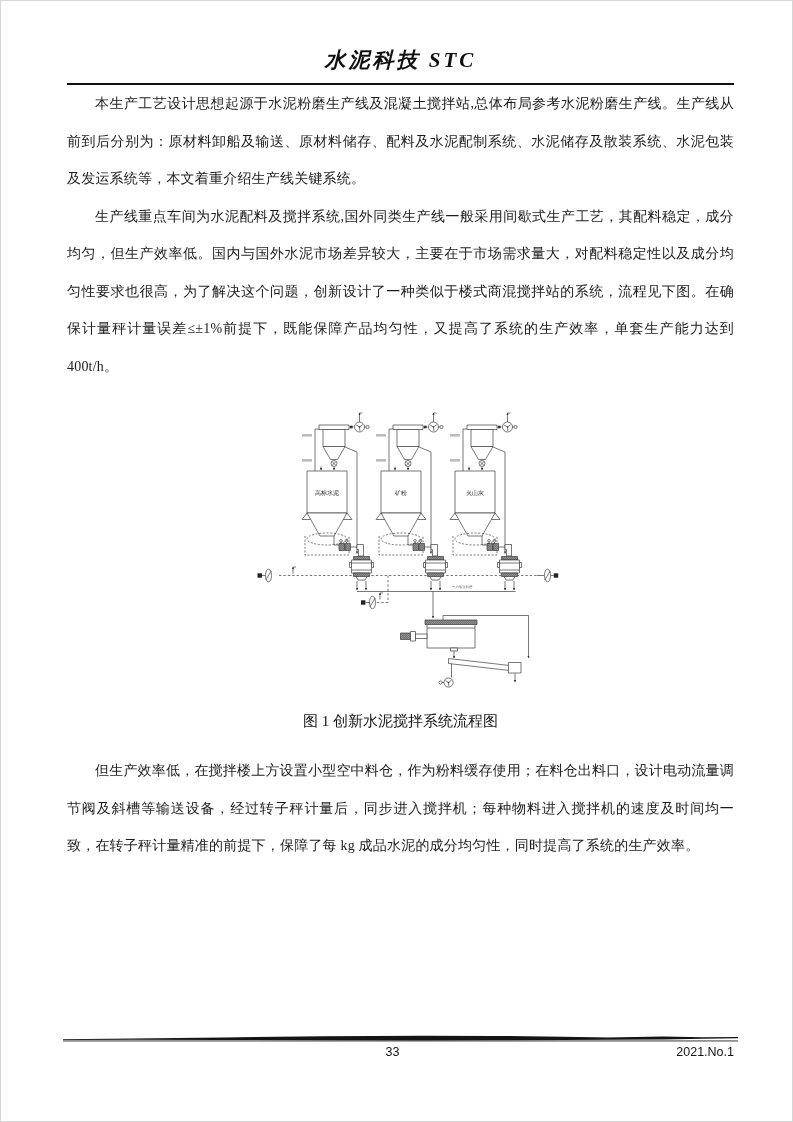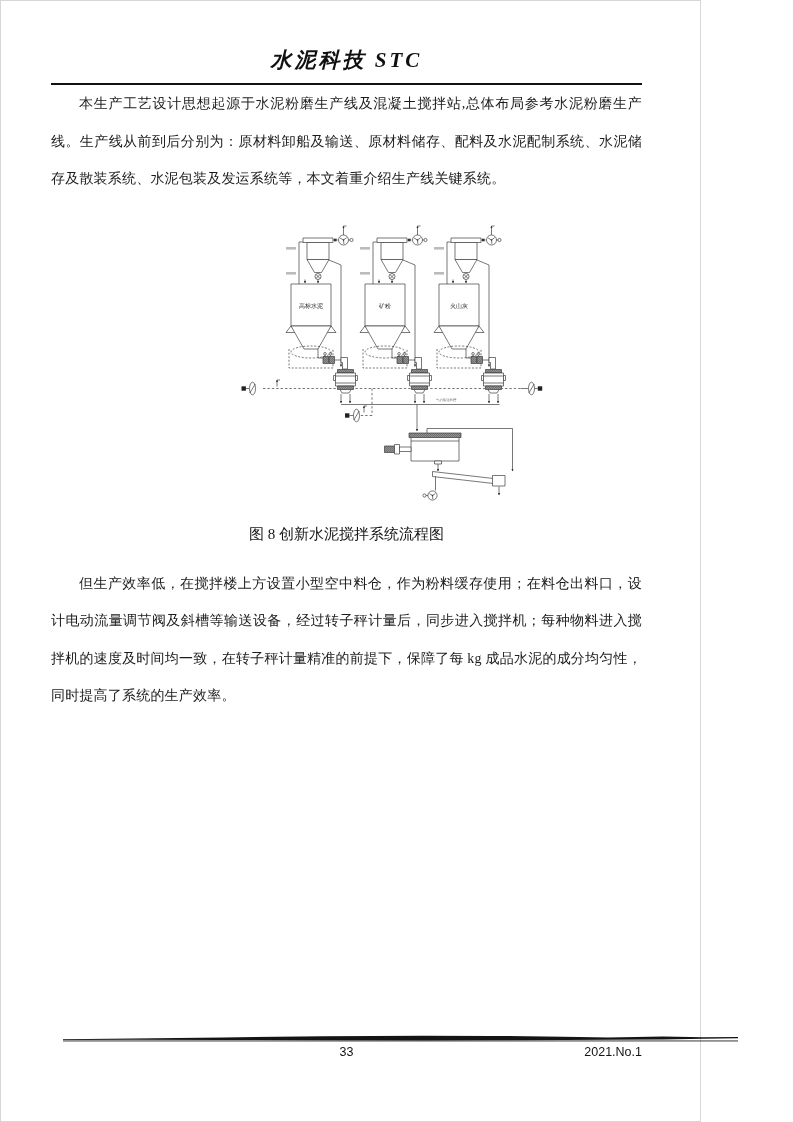--- a/index.html
+++ b/index.html
@@ -1,21 +1,21 @@
 <!DOCTYPE html>
 <html><head>
 <meta charset="utf-8">
 <style>
   * { margin:0; padding:0; box-sizing:border-box; }
   html,body { background:#ffffff; }
   body { width:793px; height:1122px; position:relative;
          font-family:"Liberation Serif","DejaVu Serif",serif; color:#1c1c1c; }
-  .page { position:absolute; inset:0; width:701px; height:1122px;
+  .page { position:absolute; inset:0; width:793px; height:1122px;
           border:1px solid #d6d6d6; background:#fff;
-          padding:46px 58px 0 50px; }
+          padding:46px 58px 0 66px; }
   .journal-title { text-align:center; font-size:21px; line-height:26px;
           font-style:italic; font-weight:700; letter-spacing:3px; color:#101010; }
   .header-rule { margin-top:10px; border-top:2.5px solid #101010; height:0; }
   h1.section-heading { margin:9px 0 4px 0; font-family:"Liberation Sans","DejaVu Sans",sans-serif;
           font-size:19px; line-height:28px; font-weight:700; color:#0d0d0d; letter-spacing:0.5px; }
   h1 .sec-num { display:inline-block; margin-right:16px; }
   p.body-par { font-size:14px; line-height:37.5px; text-align:justify;
           text-indent:2em; color:#1b1b1b; letter-spacing:0.2px; }
   figure { margin:2px 0 0 0; }
   .diagram-wrap { width:320px; height:322px; margin-left:178px; }
@@ -36,20 +36,21 @@
 
 <div class="page">
 
   <header>
     <div class="journal-title">水泥科技 STC</div>
     <div class="header-rule"></div>
   </header>
 
 
   <p class="body-par">本生产工艺设计思想起源于水泥粉磨生产线及混凝土搅拌站,总体布局参考水泥粉磨生产线。生产线从前到后分别为：原材料卸船及输送、原材料储存、配料及水泥配制系统、水泥储存及散装系统、水泥包装及发运系统等，本文着重介绍生产线关键系统。</p>
+  <p class="body-par">生产线重点车间为水泥配料及搅拌系统,国外同类生产线一般采用间歇式生产工艺，其配料稳定，成分均匀，但生产效率低。国内与国外水泥市场差异较大，主要在于市场需求量大，对配料稳定性以及成分均匀性要求也很高，为了解决这个问题，创新设计了一种类似于楼式商混搅拌站的系统，流程见下图。在确保计量秤计量误差≤±1%前提下，既能保障产品均匀性，又提高了系统的生产效率，单套生产能力达到 400t/h。</p>
 
   <figure>
     <div class="diagram-wrap">
       <svg class="flow" width="320" height="322" viewBox="0 0 320 322" fill="none" stroke="#3d3d3d" stroke-width="0.7">
         <defs>
           <marker id="ah" markerWidth="5" markerHeight="5" refX="3" refY="1.6" orient="auto">
             <path d="M0,0 L3.4,1.6 L0,3.2 Z" fill="#333" stroke="none"></path>
           </marker>
           <pattern id="hx" patternUnits="userSpaceOnUse" width="2" height="2">
             <rect width="2" height="2" fill="#fff"></rect>
@@ -159,21 +160,21 @@
         <path d="M270,286.5 V295" marker-end="url(#ah)"></path>
 
         <path d="M206.5,276.5 V290.5"></path>
         <circle cx="203.5" cy="295.5" r="4.6" fill="#fff"></circle>
         <path d="M203.5,295.5 l-3.1,-1.9 M203.5,295.5 l3,-2.2 M203.5,295.5 l0.3,3.6"></path>
         <circle cx="203.5" cy="295.5" r="0.8" fill="#333" stroke="none"></circle>
         <circle cx="195.5" cy="295.5" r="1.6"></circle>
         <path d="M197.1,295.5 H198.9"></path>
       </svg>
     </div>
-    <figcaption>图 8 创新水泥搅拌系统流程图</figcaption>
+    <figcaption>图 1 创新水泥搅拌系统流程图</figcaption>
   </figure>
 
   <p class="body-par par-after-fig">但生产效率低，在搅拌楼上方设置小型空中料仓，作为粉料缓存使用；在料仓出料口，设计电动流量调节阀及斜槽等输送设备，经过转子秤计量后，同步进入搅拌机；每种物料进入搅拌机的速度及时间均一致，在转子秤计量精准的前提下，保障了每 kg 成品水泥的成分均匀性，同时提高了系统的生产效率。</p>
 
   <footer>
     <svg class="footer-rule-svg" width="675" height="8" viewBox="0 0 675 8">
       <polygon fill="#141414" points="0,4.3 70,3.5 160,2.4 260,1.2 360,0.7 430,0.9 500,1.8 545,2.6 600,1.6 640,2.2 675,2.0 675,3.2 640,3.8 600,4.4 545,4.8 500,4.9 430,5.3 360,5.5 260,5.3 160,4.9 70,4.7 0,5.0"></polygon>
       <rect x="0" y="5.5" width="675" height="0.9" fill="#222"></rect>
     </svg>
     <div class="footer-row">

